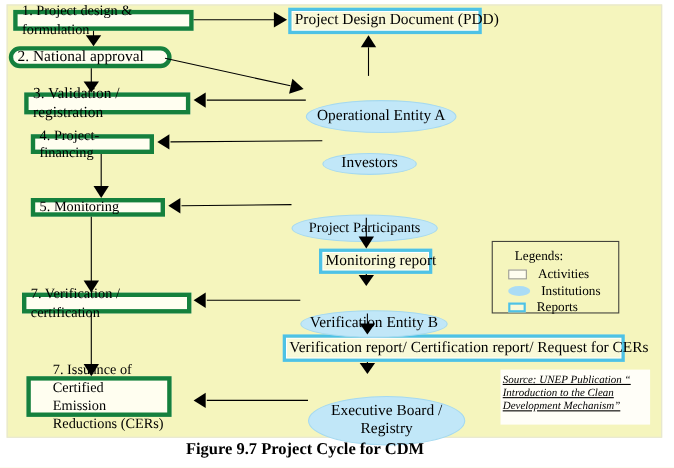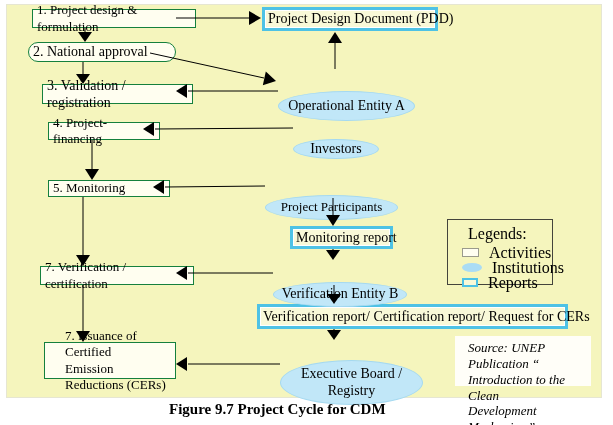--- a/index.html
+++ b/index.html
@@ -13,26 +13,25 @@
   }
   .panel{
     position:absolute;left:6px;top:4px;width:596px;height:394px;
     background:#f5f5bd;
     border:1px solid #e6e6d2;
     box-sizing:border-box;
   }
   .node{position:absolute;box-sizing:border-box;display:flex;align-items:center;}
   .activity{
     background:#fffef0;
-    border:1px solid #15803d;
+    border:4px solid #15803d;
     font-size:13px;
     padding:1px 3px 1px 4px;
     white-space:pre-line;
     line-height:1.25;
-    margin-left:20px;
   }
   .activity.lg{font-size:14px;}
   .report{
     background:#f9f9d8;
     border:3px solid #4ec2e5;
     box-shadow:inset 0 0 0 1px #ffffff;
     font-size:14px;
     padding:0 3px;
     white-space:nowrap;
   }
@@ -42,40 +41,41 @@
     border-radius:50%;
     justify-content:center;
     text-align:center;
     font-size:14px;
     white-space:pre-line;
     line-height:1.15;
     margin-top:22px;
   }
   .ellipse.sm{font-size:13px;}
   .legend{
-    position:absolute;left:447px;top:219px;width:106px;height:66px;
+    position:absolute;left:447px;top:219px;width:116px;height:66px;
     border:1px solid #44443c;
     box-sizing:border-box;
-    font-size:16px;
+    font-size:12px;
     padding:5px 4px 2px 14px;
   }
   .legend-title{display:block;margin:0 0 2px 6px;}
   .legend-row{display:flex;align-items:center;height:15px;}
   .legend-swatch{display:inline-block;flex:none;margin-right:10px;}
   .sw-activity{width:15px;height:7px;background:#fffef0;border:1px solid #9a9a8c;}
   .sw-institution{width:20px;height:9px;background:#aadcf5;border-radius:50%;}
   .sw-report{width:12px;height:5px;background:#f9f9d8;border:2px solid #4ec2e5;}
   .source-box{
     position:absolute;left:455px;top:336px;width:136px;height:50px;
     background:#fffef8;
     box-sizing:border-box;
     font-style:italic;
-    font-size:13px;
+    font-size:10px;
     line-height:1.22;
-    padding:4px 4px 2px 13px;
+    padding:4px 4px 2px 2px;
+    text-decoration:underline;
   }
   .source-box span{display:block;}
   .caption{
     position:absolute;left:169px;top:401px;
     font-size:15px;font-weight:bold;
     white-space:nowrap;
   }
   .arrows{position:absolute;left:0;top:0;pointer-events:none;}
   .arrows line{stroke:#000;stroke-width:1;}
   .arrows polygon{fill:#000;stroke:none;}

